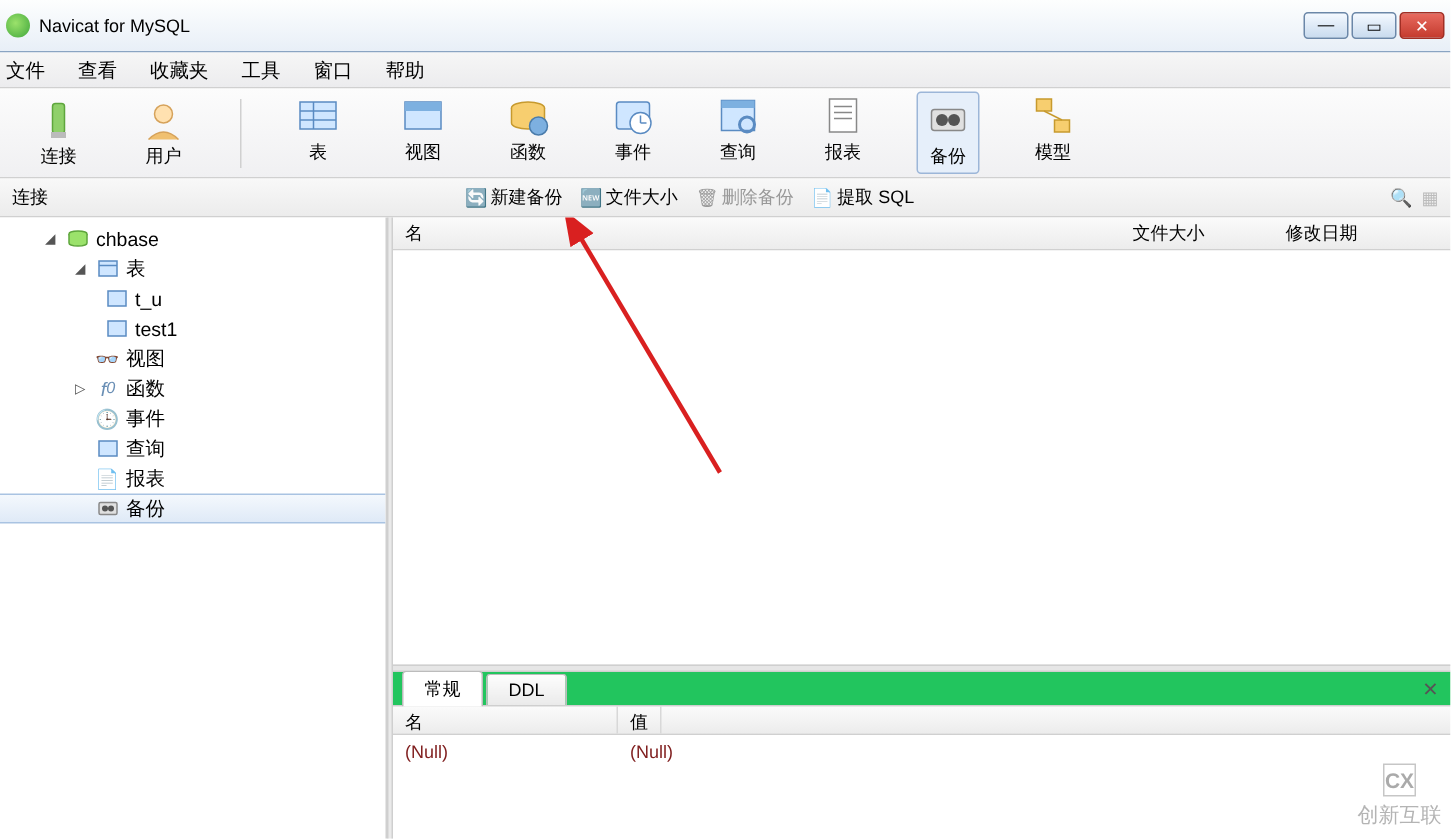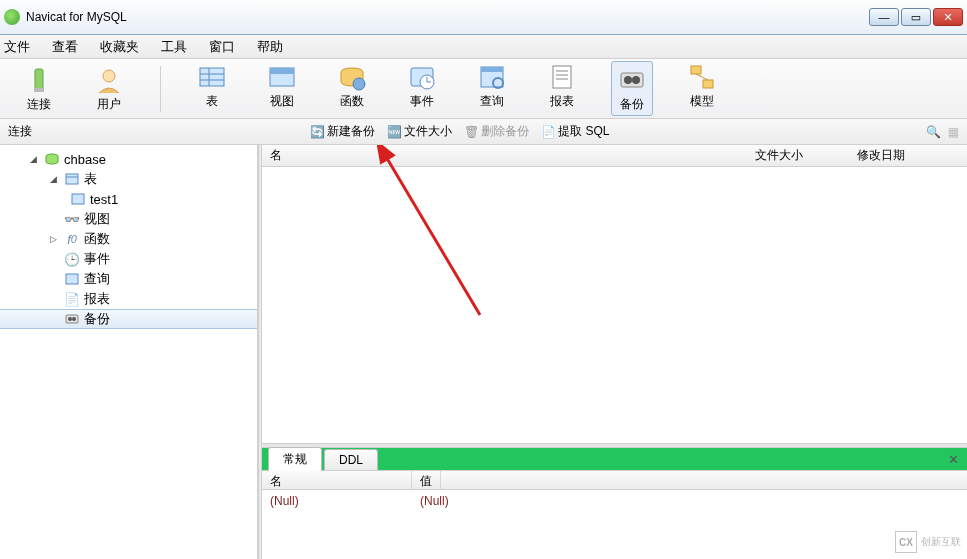--- a/index.html
+++ b/index.html
@@ -63,21 +63,21 @@
 .prop-header .pcol { padding: 2px 8px; border-right: 1px solid #d8d8d8; }
 .prop-header .pcol:first-child { width: 150px; }
 .prop-body { flex: 1; display: flex; font-size: 12px; color: #7f1d1d; }
 .prop-body .pcell { padding: 4px 8px; }
 .prop-body .pcell:first-child { width: 150px; }
 
 
 .arrow-svg { position: absolute; left: 370px; top: 145px; pointer-events: none; }
 
 
-.watermark { position: absolute; right: 6px; bottom: 6px; opacity: 0.55; font-size: 10px; color: #777; display: flex; align-items: center; gap: 4px; }
+.watermark { position: absolute; right: 6px; bottom: 6px; opacity: 0.55; font-size: 14px; color: #777; display: flex; align-items: center; gap: 4px; flex-direction: column; }
 .watermark .wm-icon { width: 22px; height: 22px; border: 1px solid #999; display: flex; align-items: center; justify-content: center; font-weight: bold; color: #666; }
 
 
 svg { display: block; }
 </style>
 </head>
 <body>
 
 <div class="titlebar">
   <div class="app-icon"></div>
@@ -248,20 +248,28 @@
       </div>
       <div class="tree-row tree-indent-2">
         <span class="expander">◢</span>
         <span class="node-icon">
             <svg width="14" height="12">
               <rect x="1" y="1" width="12" height="10" fill="#cfe6ff" stroke="#5a8bc2"></rect>
               <line x1="1" y1="4" x2="13" y2="4" stroke="#5a8bc2"></line>
             </svg>
           </span>
         <span>表</span>
+      </div>
+      <div class="tree-row tree-indent-3">
+        <span class="node-icon">
+            <svg width="14" height="12">
+              <rect x="1" y="1" width="12" height="10" fill="#cfe6ff" stroke="#5a8bc2"></rect>
+            </svg>
+          </span>
+        <span>t_u</span>
       </div>
       <div class="tree-row tree-indent-3">
         <span class="node-icon">
             <svg width="14" height="12">
               <rect x="1" y="1" width="12" height="10" fill="#cfe6ff" stroke="#5a8bc2"></rect>
             </svg>
           </span>
         <span>test1</span>
       </div>
       <div class="tree-row tree-indent-2">

